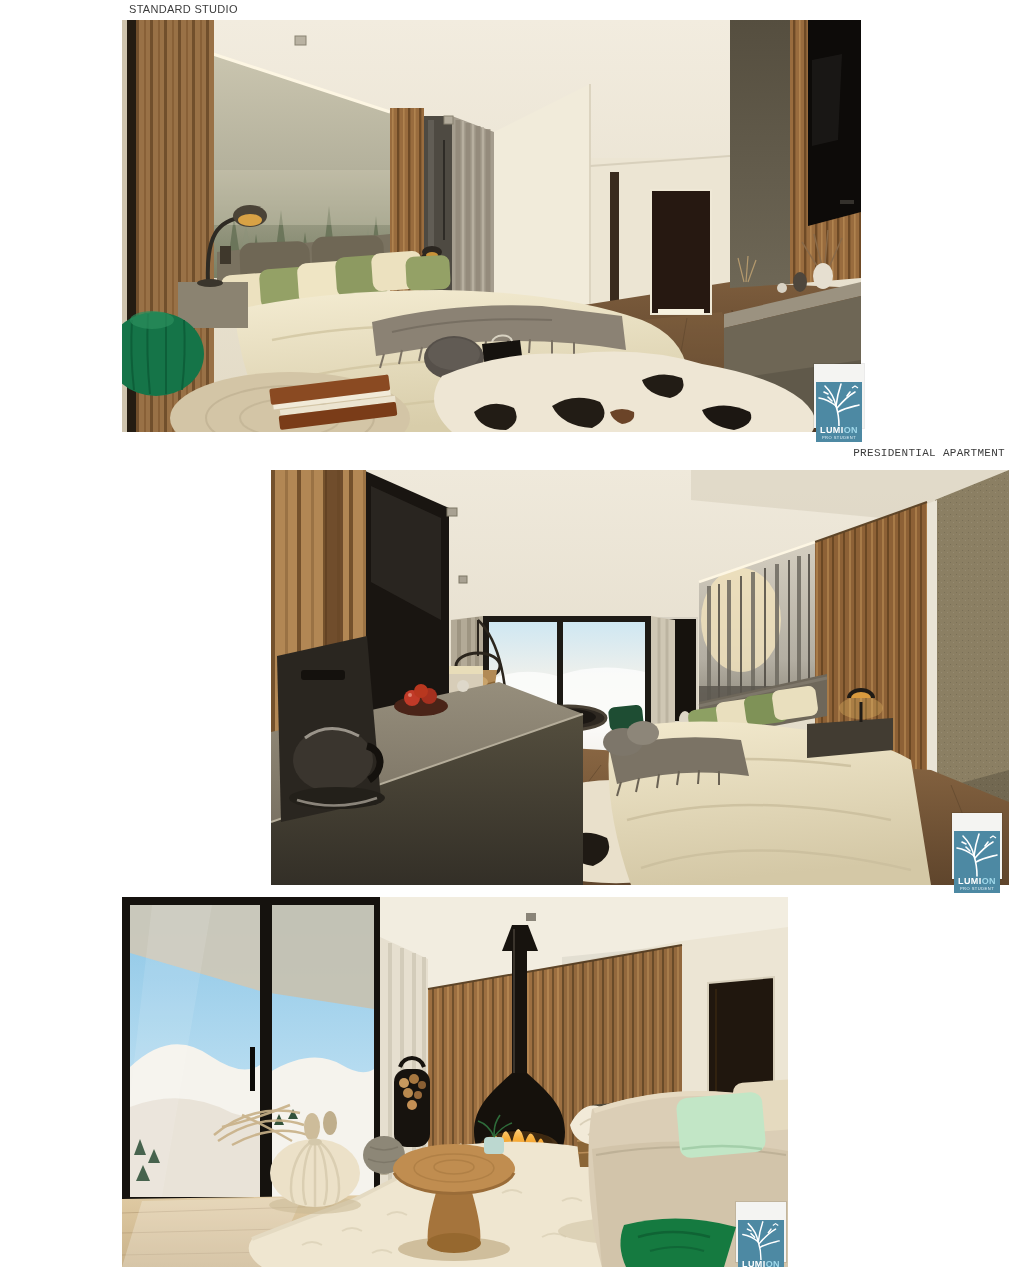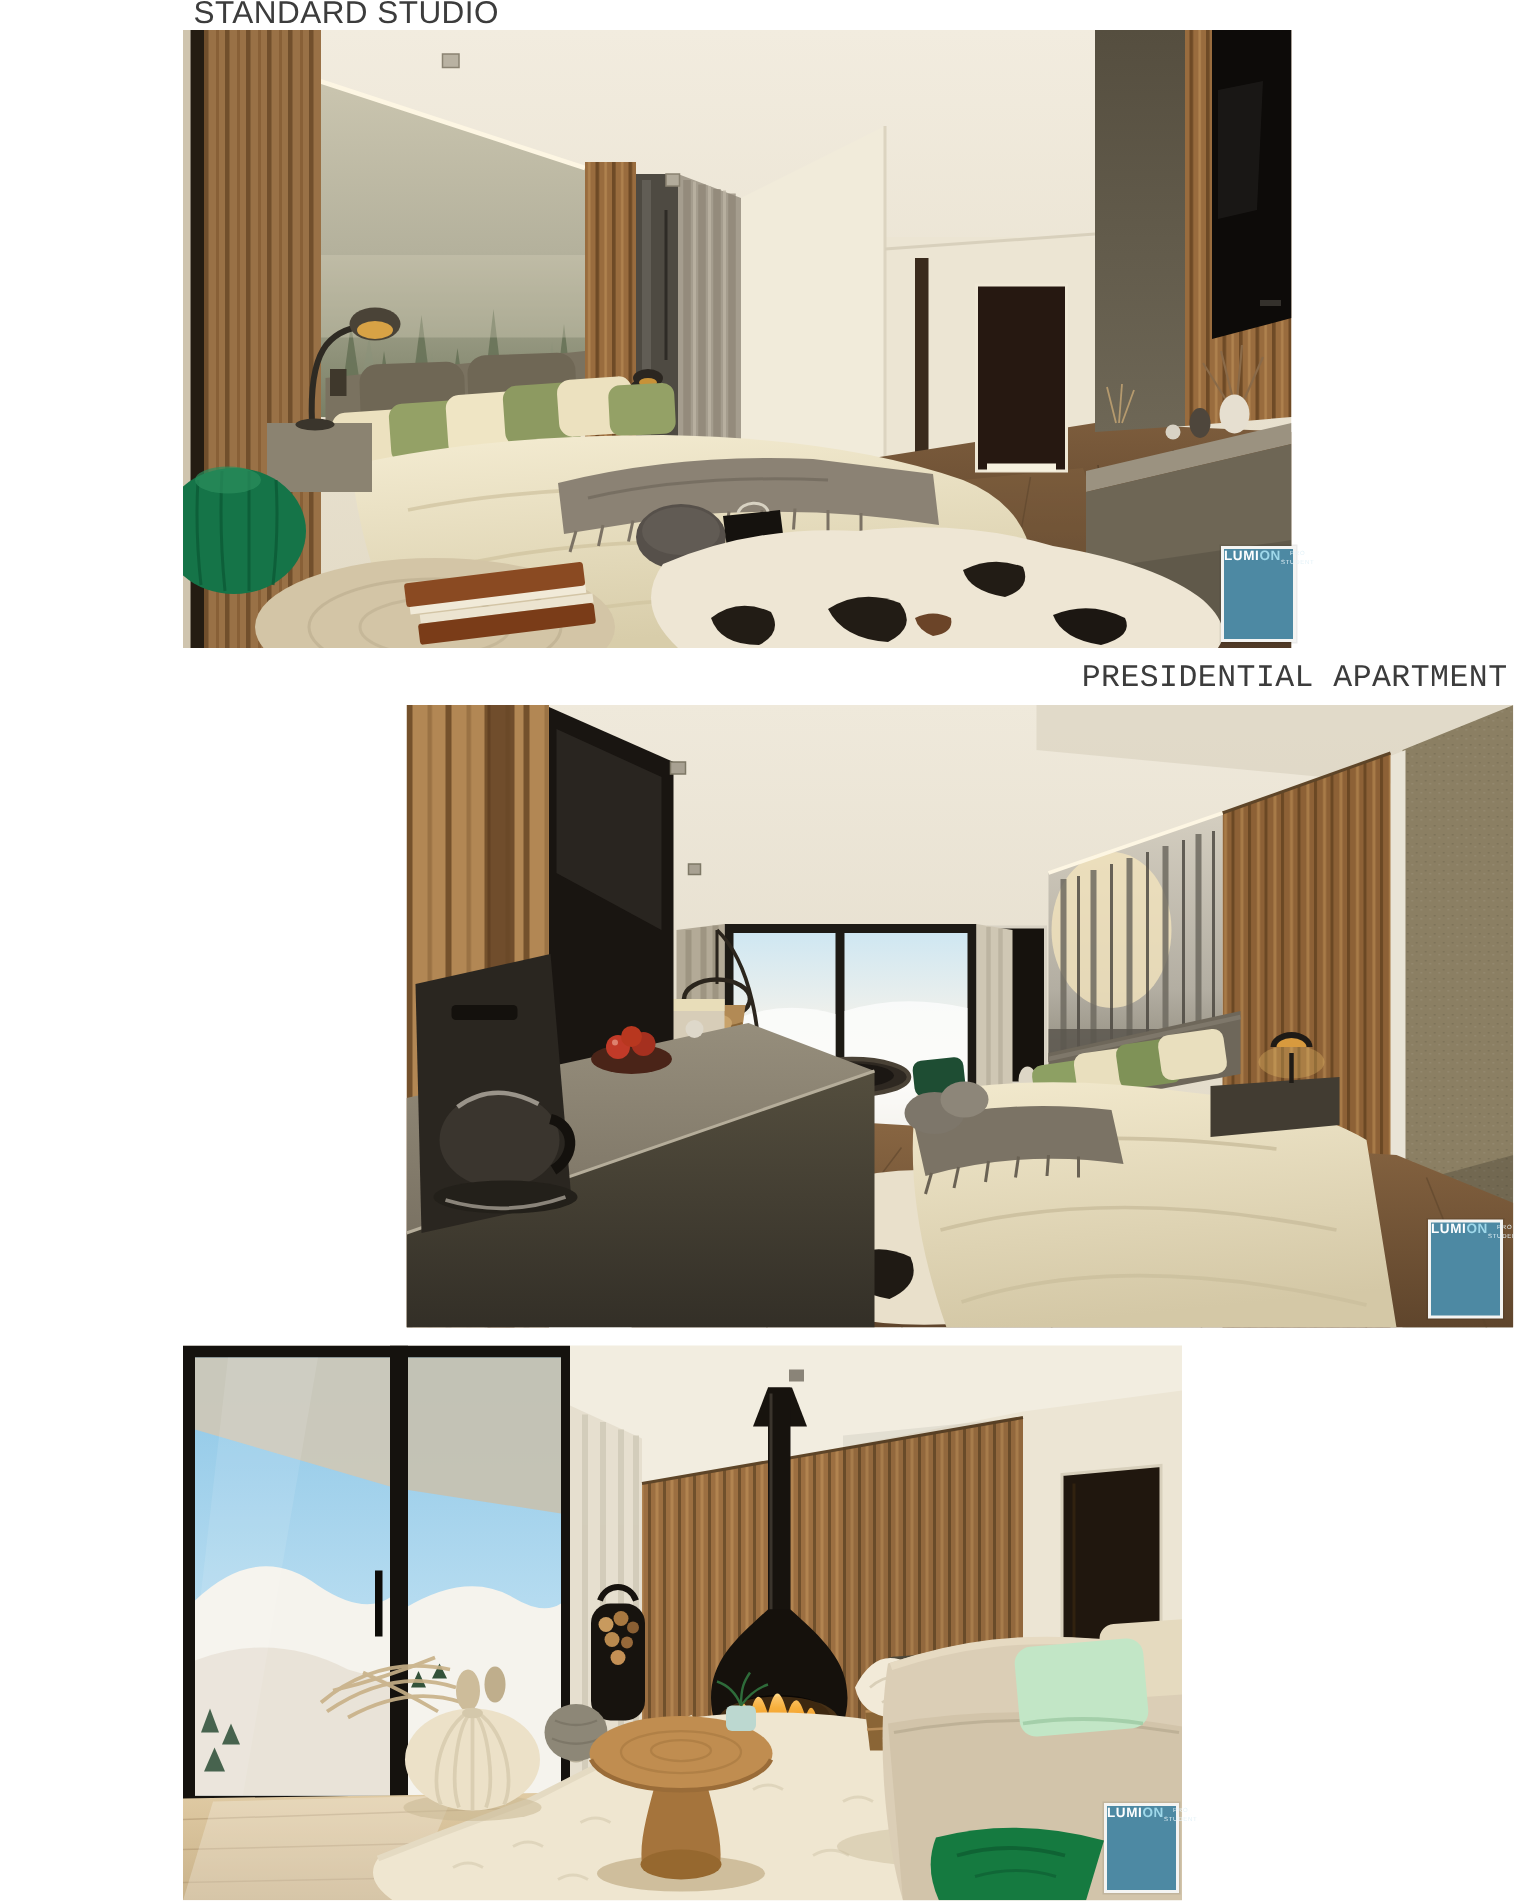--- a/index.html
+++ b/index.html
@@ -1,25 +1,25 @@
 <!DOCTYPE html>
 <html style="--page_background: #ffffff; --caption_text: #3c3c3c; --wood_tone: #a57a4c; --forest_green: #667156; --pouf_green: #157448; --mint_pillow: #c2e6c6; --fire_orange: #f08a1e; --wm-box_color: #4d89a3; --wm-accent_text_color: #9fd8ea;"><head>
 <meta charset="utf-8">
 <style>
   html,body{margin:0;padding:0;}
   body{font-family:"Liberation Sans", sans-serif; background:#ffffff;}
   .page{position:relative;width:1009px;height:1267px;overflow:hidden;background:var(--page_background,#ffffff);}
-  .caption{position:absolute;font-size:21px;line-height:16px;letter-spacing:.3px;color:var(--caption_text,#3c3c3c);white-space:nowrap;}
+  .caption{position:absolute;font-size:11px;line-height:16px;letter-spacing:.3px;color:var(--caption_text,#3c3c3c);white-space:nowrap;}
   #caption1{left:129px;top:1px;}
   #caption2{right:4px;top:445px;text-align:right;font-family:Liberation Mono, monospace;}
   .render{position:absolute;margin:0;padding:0;}
   .render svg.scene{position:absolute;left:0;top:0;width:100%;height:100%;display:block;}
   
   .lumion{position:absolute;width:50px;box-sizing:border-box;background:#f4f4f2;padding:2px;box-shadow:0 0 0 1px rgba(0,0,0,.08);}
-  .lumion-box{position:relative;width:100%;height:100%;background:var(--wm-box_color,#4d89a3);display:flex;flex-direction:row;box-sizing:border-box;}
+  .lumion-box{position:relative;width:100%;height:100%;background:var(--wm-box_color,#4d89a3);display:flex;flex-direction:column;box-sizing:border-box;margin-top:16px;}
   .lumion-tree{flex:1;width:100%;}
   .lumion-text{font-size:9px;font-weight:bold;line-height:9px;color:#ffffff;text-align:center;letter-spacing:.4px;}
   .lumion-on{color:var(--wm-accent_text_color,#9fd8ea);}
   .lumion-sub{font-size:4px;line-height:6px;color:#e4f2f8;text-align:center;letter-spacing:.5px;padding-bottom:1px;}
   .c-pouf{fill:var(--pouf_green,#157448);}
   .c-mint{fill:var(--mint_pillow,#c2e6c6);}
 </style>
 </head>
 <body>
 

